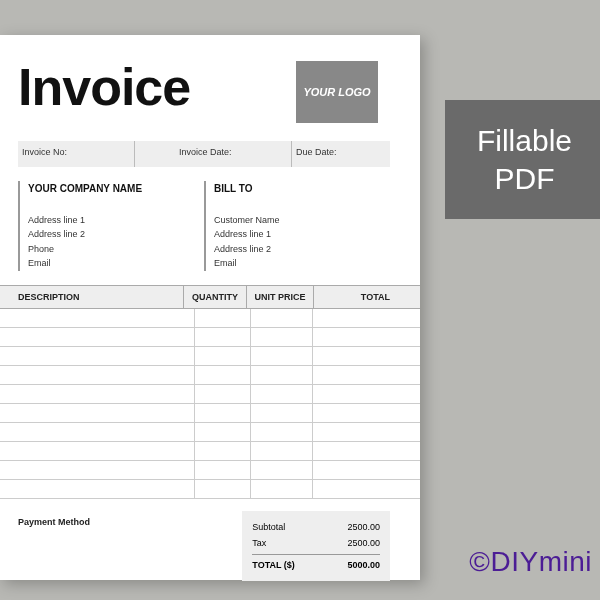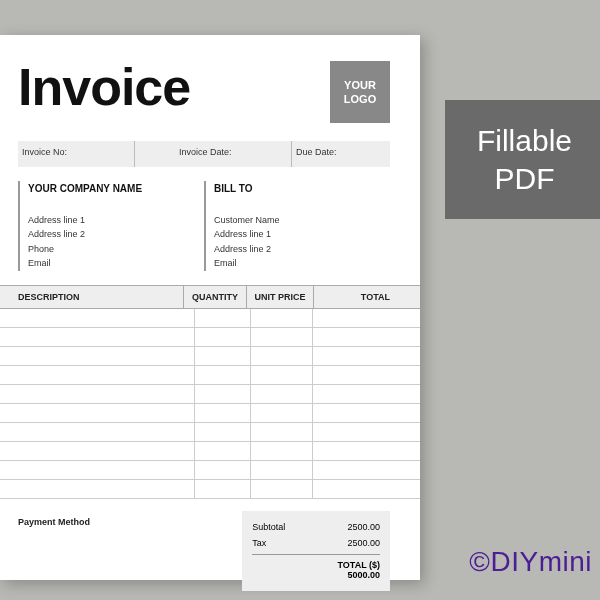--- a/index.html
+++ b/index.html
@@ -18,42 +18,43 @@
     width: 420px;
     height: 545px;
     background: #fff;
     box-shadow: 4px 4px 14px rgba(0,0,0,0.25);
     padding: 22px 0 22px 0;
   }
   .header {
     display: flex;
     justify-content: space-between;
     align-items: flex-start;
-    padding: 0 30px 0 18px;
+    padding: 0 42px 0 18px;
     margin-bottom: 18px;
   }
   .title {
     font-size: 52px;
     font-weight: 900;
     letter-spacing: -1px;
     color: #111;
   }
   .logo {
-    width: 60px;
+    width: 82px;
     height: 62px;
     background: #888;
     color: #fff;
     display: flex;
     align-items: center;
     justify-content: center;
     text-align: center;
     font-size: 11px;
     font-weight: bold;
     line-height: 1.3;
     margin-top: 4px;
+    font-style: italic;
   }
   .meta-bar {
     display: flex;
     background: #eeeeee;
     height: 26px;
     margin: 0 30px 0 18px;
   }
   .meta-bar div {
     border-right: 1px solid #bbb;
     font-size: 9px;
@@ -131,21 +132,20 @@
     display: flex;
     justify-content: space-between;
     padding: 3px 0;
     text-align: right;
   }
   .totals-row.final {
     font-weight: bold;
     border-top: 1px solid #999;
     margin-top: 3px;
     padding-top: 5px;
-    flex-direction: column;
   }
   .side {
     position: absolute;
     right: 0;
     top: 100px;
     text-align: center;
   }
   .side-block {
     background: #6a6a6a;
     color: #fff;

